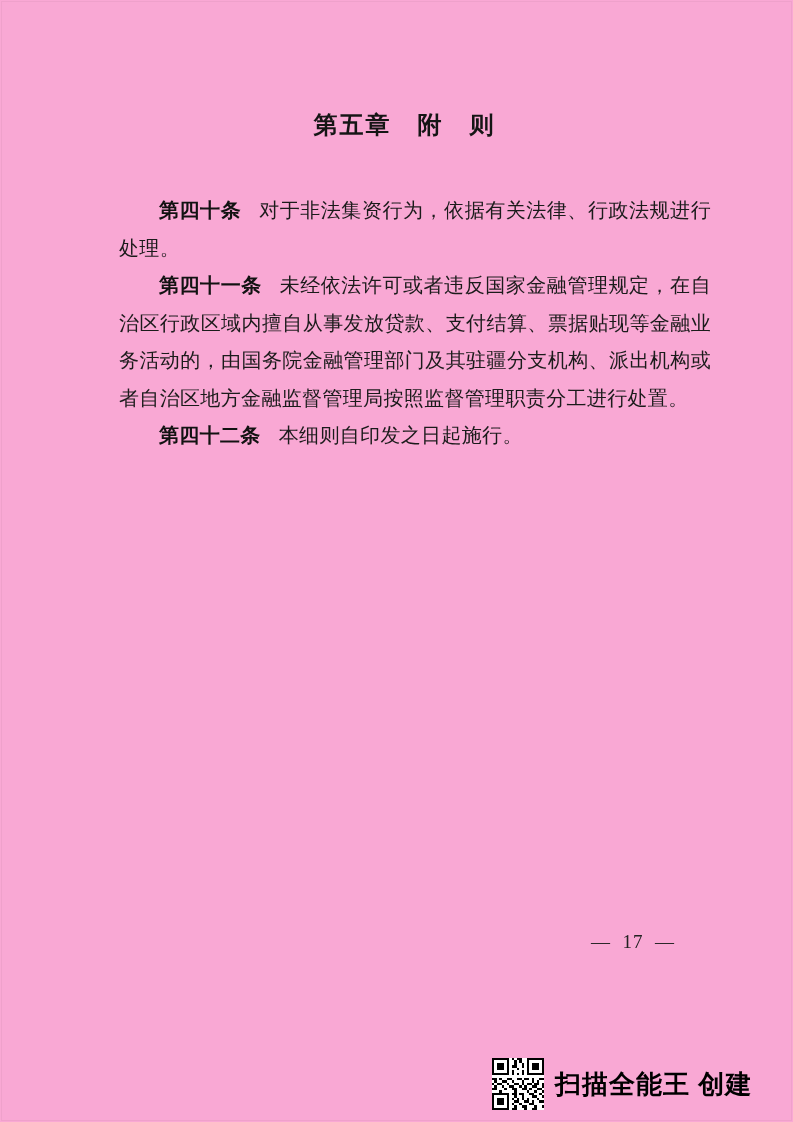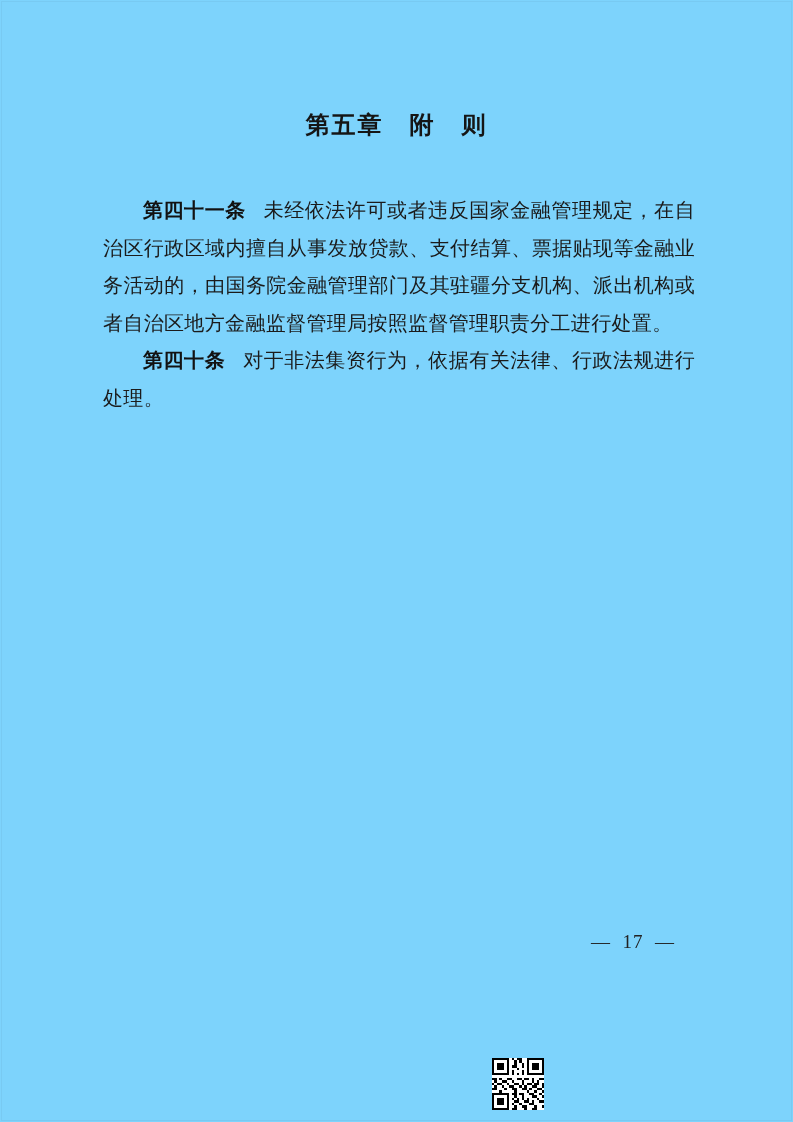--- a/index.html
+++ b/index.html
@@ -6,21 +6,22 @@
   body{
     width:793px;height:1122px;
     background:#ffffff;
     position:relative;
     overflow:hidden;
     font-family:"Liberation Serif","DejaVu Serif",serif;
     color:#1b1b1b;
   }
   .page{
     position:absolute;inset:0;
-    background:#7dd3fc;
+    background:#f9a8d4;
+    padding-left:16px;
   }
   
   .page::after{
     content:"";position:absolute;inset:1px;
     border:1px solid rgba(0,0,0,0.04);
     pointer-events:none;
   }
   .chapter-heading{
     margin:110px 0 0 0;
     text-align:center;
@@ -82,24 +83,27 @@
 </style>
 </head>
 <body>
 
 <div class="page">
 
   <h1 class="chapter-heading">第五章　附　则</h1>
 
   <div class="body-text">
     <p>
+      <span class="article-num">第四十条</span><span>对于非法集资行为，依据有关法律、行政法规进行处理。</span>
+    </p>
+    <p>
       <span class="article-num">第四十一条</span><span>未经依法许可或者违反国家金融管理规定，在自治区行政区域内擅自从事发放贷款、支付结算、票据贴现等金融业务活动的，由国务院金融管理部门及其驻疆分支机构、派出机构或者自治区地方金融监督管理局按照监督管理职责分工进行处置。</span>
     </p>
     <p>
-      <span class="article-num">第四十条</span><span>对于非法集资行为，依据有关法律、行政法规进行处理。</span>
+      <span class="article-num">第四十二条</span><span>本细则自印发之日起施行。</span>
     </p>
   </div>
 
   <div class="page-number">—  17  —</div>
 
   <div class="scan-watermark">
     <svg class="qr" viewBox="0 0 21 21" shape-rendering="crispEdges" xmlns="http://www.w3.org/2000/svg">
       <rect x="0" y="0" width="21" height="21" fill="#fff"></rect>
 
       <rect x="0" y="0" width="7" height="7" fill="#000"></rect>
@@ -180,15 +184,16 @@
       <rect x="11" y="18" width="1" height="1" fill="#000"></rect>
       <rect x="15" y="18" width="2" height="1" fill="#000"></rect>
       <rect x="9" y="19" width="1" height="1" fill="#000"></rect>
       <rect x="12" y="19" width="2" height="1" fill="#000"></rect>
       <rect x="17" y="19" width="1" height="1" fill="#000"></rect>
       <rect x="20" y="19" width="1" height="1" fill="#000"></rect>
       <rect x="8" y="20" width="2" height="1" fill="#000"></rect>
       <rect x="13" y="20" width="1" height="1" fill="#000"></rect>
       <rect x="16" y="20" width="2" height="1" fill="#000"></rect>
     </svg>
+    <span class="scan-watermark-text">扫描全能王 创建</span>
   </div>
 
 </div>
 
 </body></html>

